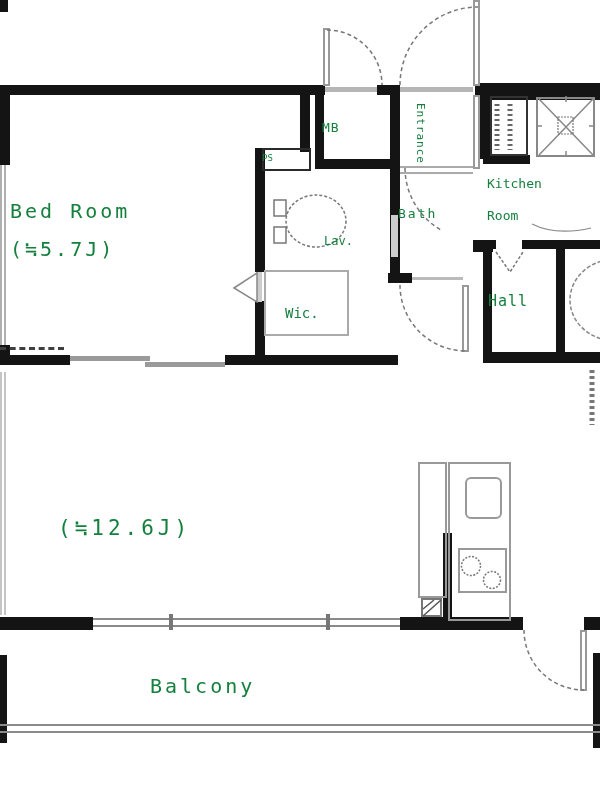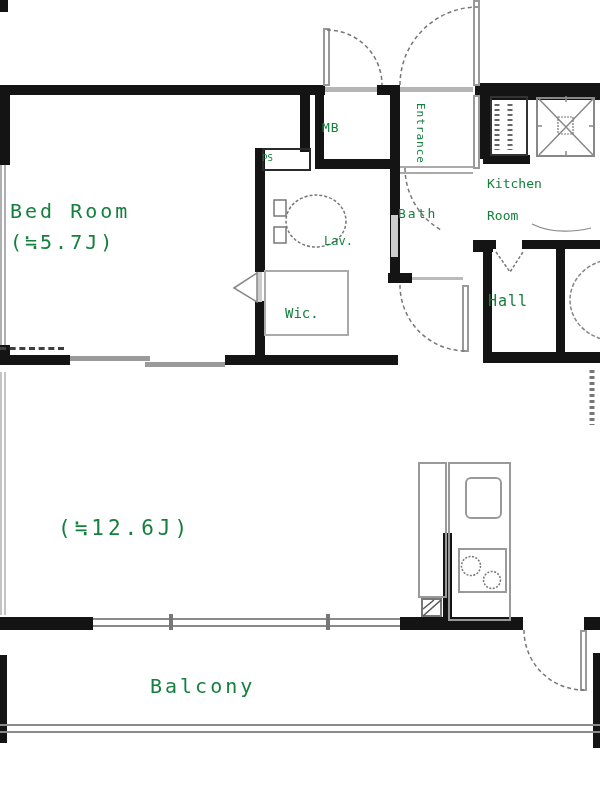--- a/index.html
+++ b/index.html
@@ -118,21 +118,21 @@
 
     <path d="M 423 616 L 441 600 M 423 609 L 434 600" stroke="#555" stroke-width="1.5" fill="none"></path>
 
     <circle cx="471" cy="566" r="9.5" fill="none" stroke="#777" stroke-width="1.5" stroke-dasharray="2 1.5"></circle>
     <circle cx="492" cy="580" r="8.5" fill="none" stroke="#777" stroke-width="1.5" stroke-dasharray="2 1.5"></circle>
 
     <path d="M 532 224 Q 556 236 591 228" fill="none" stroke="#888" stroke-width="1.2"></path>
   </svg>
 
   <div class="lbl big" style="left:10px;top:199px;width:170px">Bed Room</div>
-  <div class="lbl big" style="left:10px;top:230px;width:170px">(≒5.7J)</div>
+  <div class="lbl big" style="left:10px;top:237px;width:170px">(≒5.7J)</div>
 
   <div class="lbl big" style="left:58px;top:516px;width:235px;font-size:21px;letter-spacing:4px">(≒12.6J)</div>
 
   <div class="lbl big" style="left:150px;top:674px;width:212px">Balcony</div>
 
   <div class="lbl" style="left:488px;top:292px;width:66px;font-size:15px;letter-spacing:1px">Hall</div>
 
   <div class="lbl wrap" style="left:487px;top:168px;width:86px;font-size:13px;line-height:32px">Kitchen Room</div>
 
   <div class="lbl" style="left:324px;top:234px;width:46px;font-size:12px">Lav.</div>

